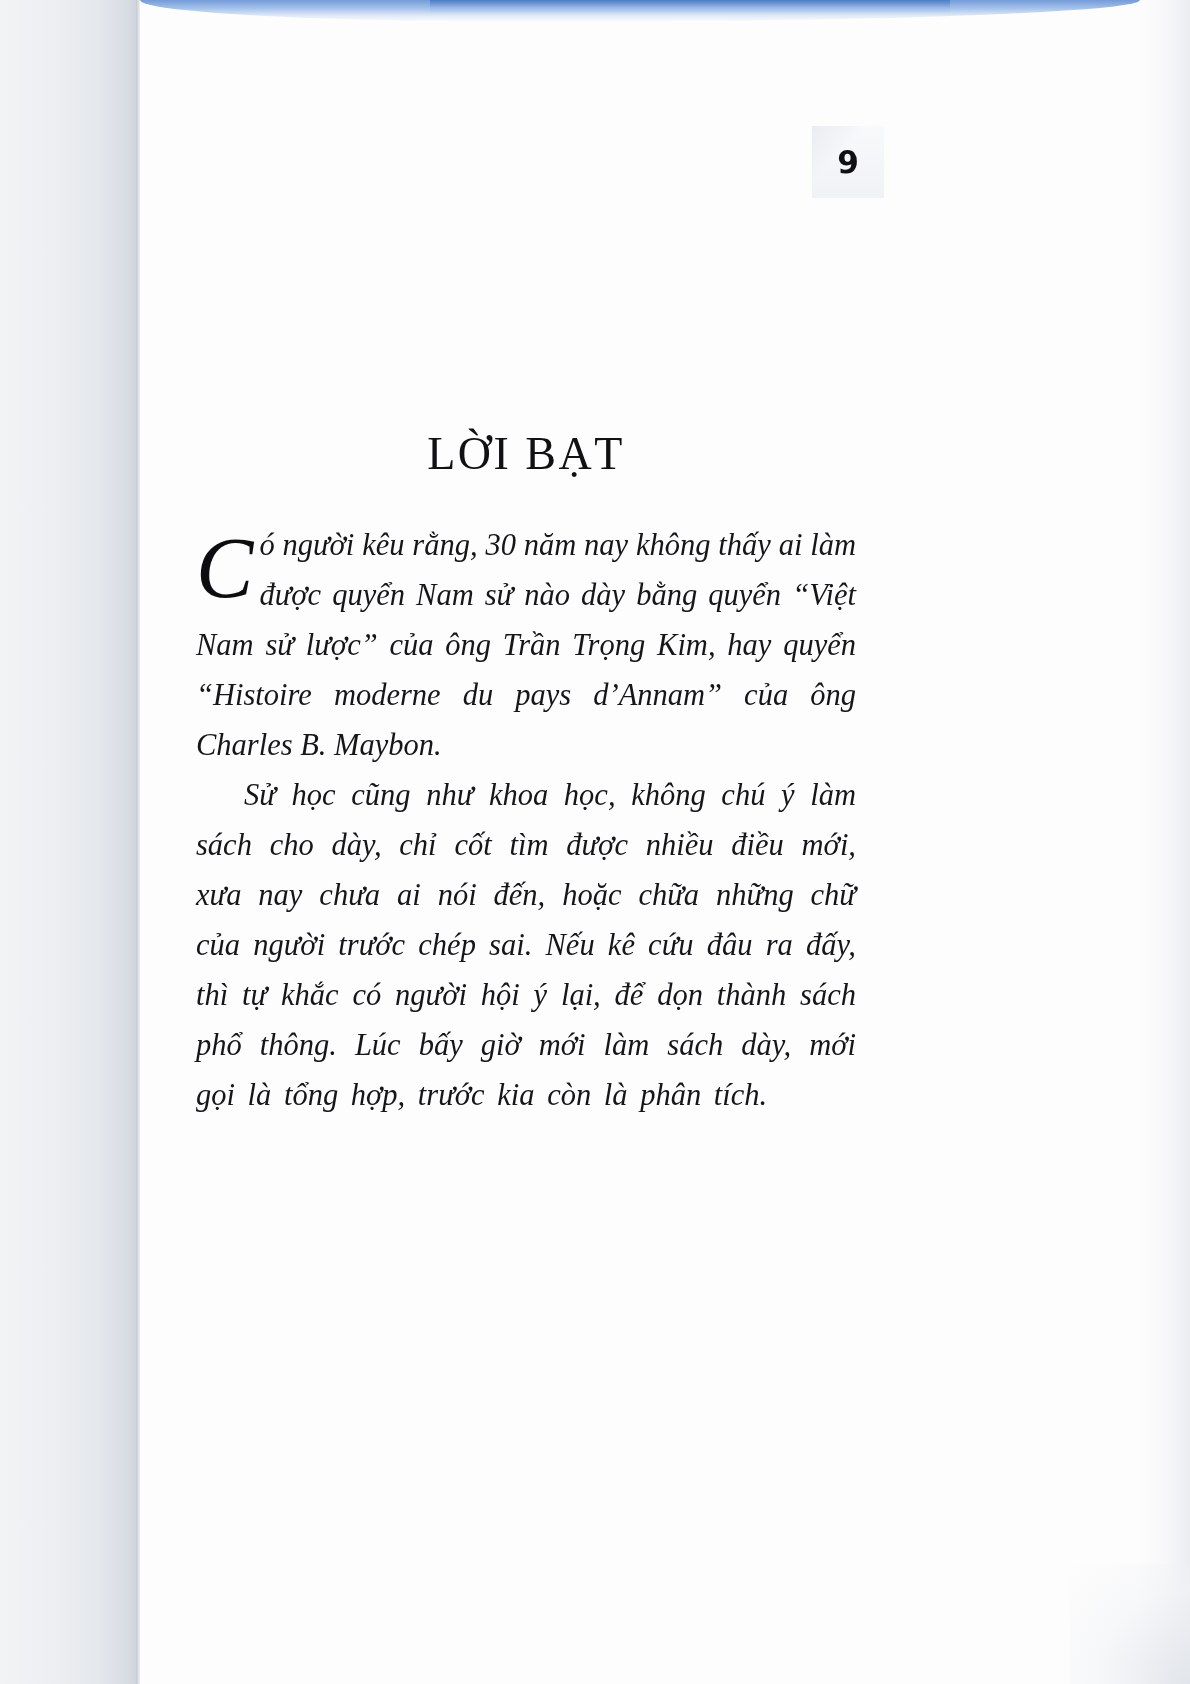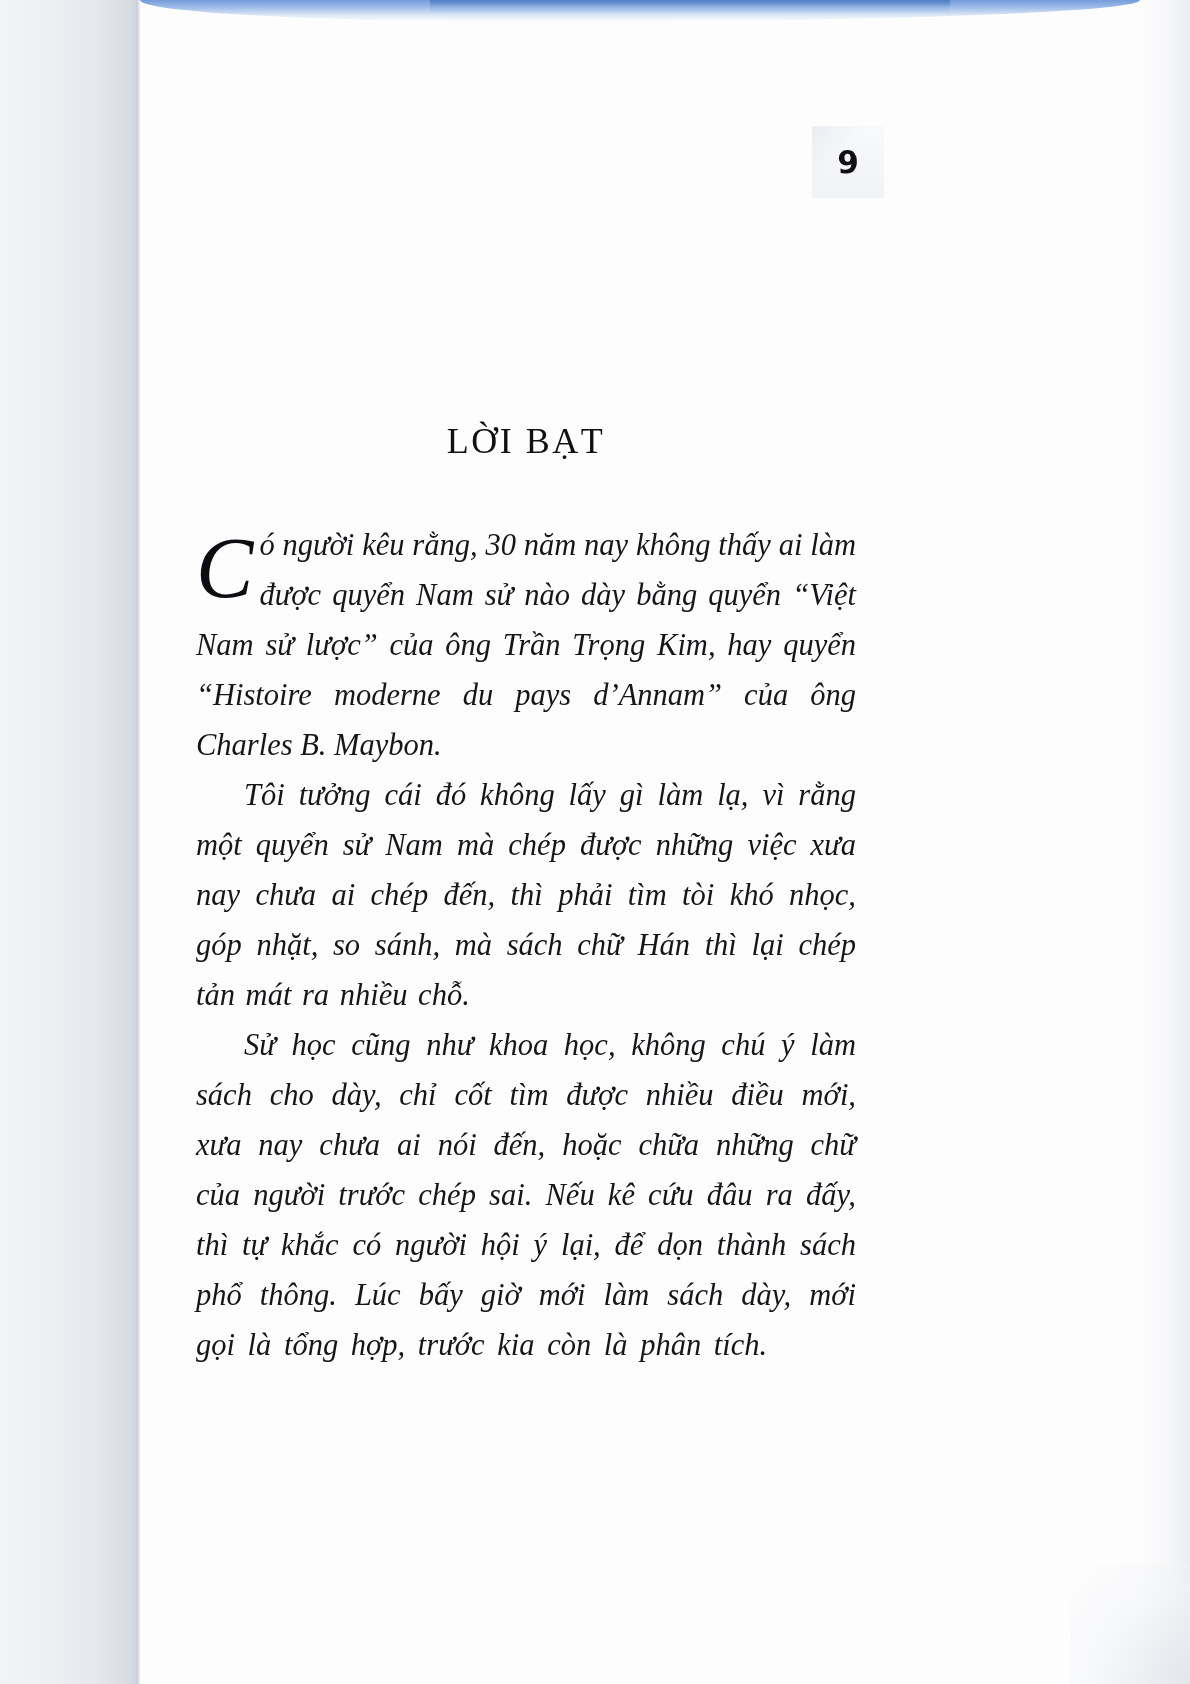--- a/index.html
+++ b/index.html
@@ -149,21 +149,21 @@
     width: 660px;
   }
 
   .chapter-title {
     position: absolute;
     left: 0;
     top: 396px;
     width: 660px;
     text-align: center;
     font-family: "Liberation Serif", "DejaVu Serif", serif;
-    font-size: 36px;
+    font-size: 46px;
     font-weight: 400;
     letter-spacing: 2.5px;
     color: #111114;
   }
 
   .body-text {
     position: absolute;
     left: 0;
     top: 520px;
     width: 660px;
@@ -234,19 +234,18 @@
   <div class="content">
 
     <h1 class="chapter-title">LỜI BẠT</h1>
 
     <div class="body-text">
 
       <p class="para dropcap-para">
         <span class="dropcap">C</span><span>ó người kêu rằng, 30 năm nay không thấy ai làm được quyển Nam sử nào dày bằng quyển “Việt Nam sử lược” của ông Trần Trọng Kim, hay quyển “Histoire moderne du pays d’Annam” của ông Charles B. Maybon.</span>
       </p>
 
-      <p class="para indent loose">Tôi tưởng cái đó không lấy gì làm lạ, vì rằng một quyển sử Nam mà chép được những việc xưa nay chưa ai chép đến, thì phải tìm tòi khó nhọc, góp nhặt, so sánh, mà sách chữ Hán thì lại chép tản mát ra nhiều chỗ.</p>
 
       <p class="para indent looser">Sử học cũng như khoa học, không chú ý làm sách cho dày, chỉ cốt tìm được nhiều điều mới, xưa nay chưa ai nói đến, hoặc chữa những chữ của người trước chép sai. Nếu kê cứu đâu ra đấy, thì tự khắc có người hội ý lại, để dọn thành sách phổ thông. Lúc bấy giờ mới làm sách dày, mới gọi là tổng hợp, trước kia còn là phân tích.</p>
 
     </div>
   </div>
 </div>
 
 </body></html>

